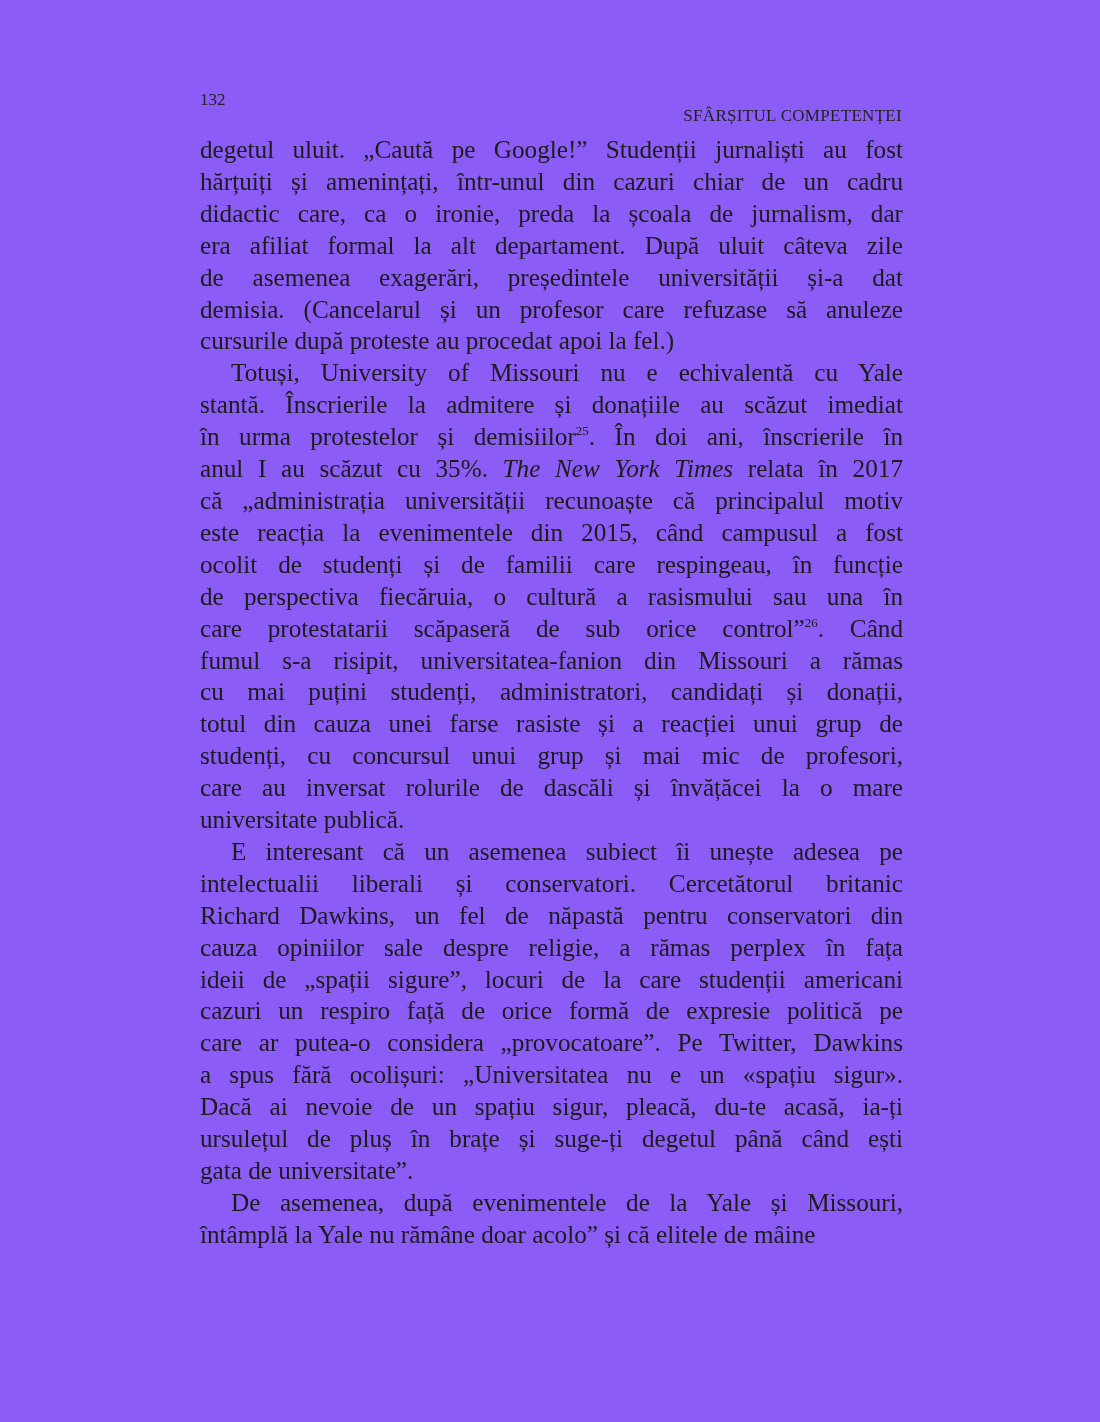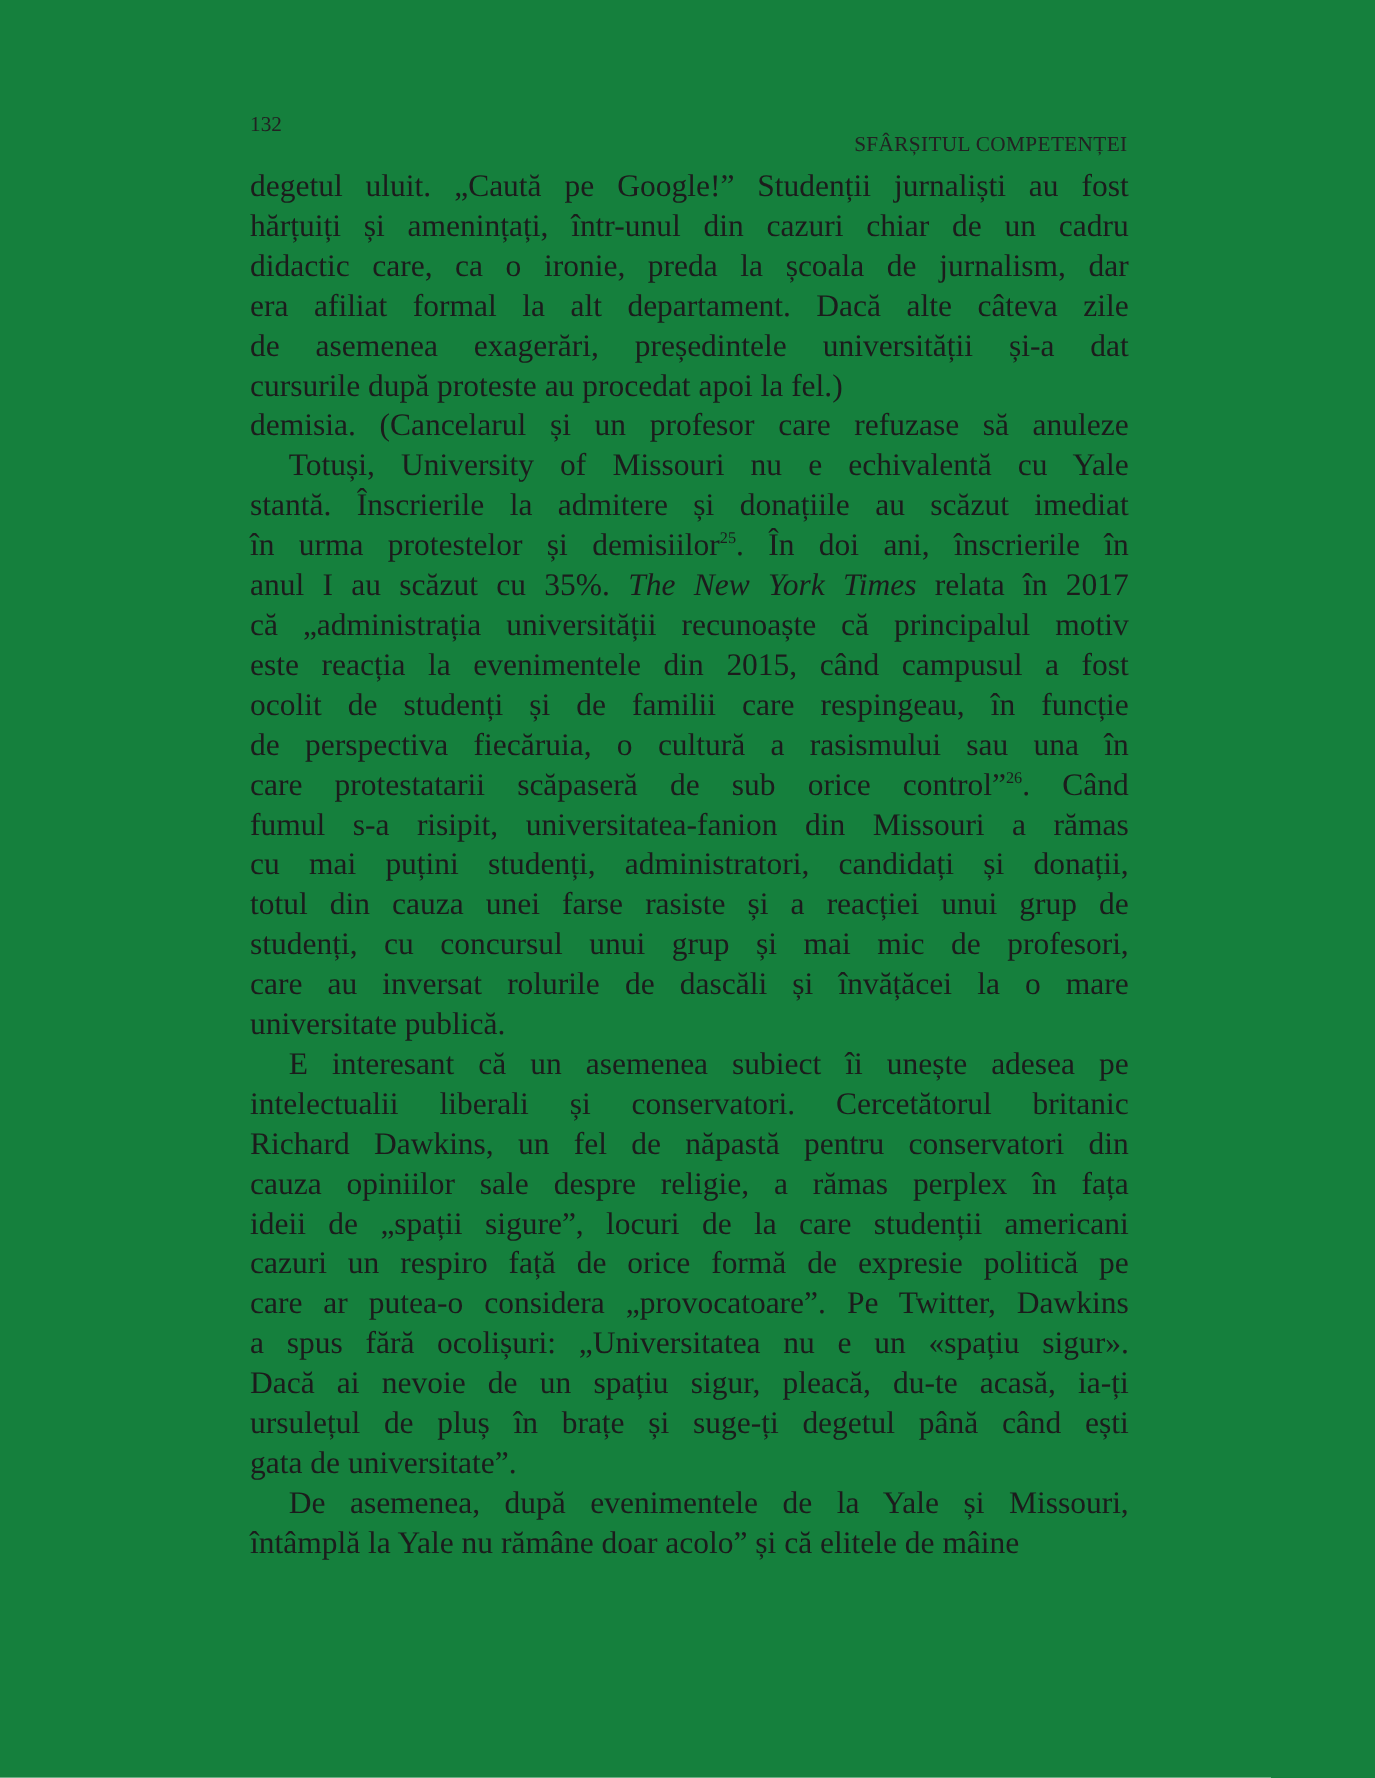--- a/index.html
+++ b/index.html
@@ -1,17 +1,17 @@
 <!DOCTYPE html>
 <html><head>
 <meta charset="utf-8">
 <style>
   html, body { margin: 0; padding: 0; background: #ffffff; }
   body { width: 1100px; height: 1422px; position: relative; overflow: hidden; }
-  .page { position: absolute; left: 0; top: 0; width: 1100px; height: 1422px; background: #15803d; color: #1a1a1a; font-family: "DejaVu Serif", "Liberation Serif", serif; }
+  .page { position: absolute; left: 0; top: 0; width: 1100px; height: 1422px; background: #8b5cf6; color: #1a1a1a; font-family: "DejaVu Serif", "Liberation Serif", serif; }
   .running-head { position: absolute; top: 90px; left: 200px; width: 702px; height: 24px; font-family: "Liberation Serif", serif; font-size: 17px; color: #222; }
   .page-number { position: absolute; left: 0; top: 0; }
   .running-title { position: absolute; left: 0; right: 0; top: 16px; text-align: right; letter-spacing: 0.3px; }
   .body-text { position: absolute; left: 200px; top: 134px; width: 703px; font-family: "Liberation Serif", serif; font-size: 25.2px; line-height: 31.9px; color: #1c1c1c; }
   .para { margin: 0; text-align: justify; text-align-last: auto; }
   .para .line { display: block; text-align: justify; text-align-last: justify; white-space: nowrap; }
   .para .line.last { text-align-last: left; }
   .para .line.indent { text-indent: 31px; }
   sup { font-size: 13px; line-height: 0; vertical-align: 10px; margin-top: 48px; }
   i { font-style: italic; }
@@ -23,24 +23,24 @@
   <div class="running-head">
     <span class="page-number">132</span>
     <span class="running-title">SFÂRȘITUL COMPETENȚEI</span>
   </div>
 
   <div class="body-text" id="body-text">
     <p class="para">
         <span class="line">degetul uluit. „Caută pe Google!” Studenții jurnaliști au fost</span>
         <span class="line">hărțuiți și amenințați, într-unul din cazuri chiar de un cadru</span>
         <span class="line">didactic care, ca o ironie, preda la școala de jurnalism, dar</span>
-        <span class="line">era afiliat formal la alt departament. Dacă alte câteva zile</span>
+        <span class="line">era afiliat formal la alt departament. După uluit câteva zile</span>
         <span class="line">de asemenea exagerări, președintele universității și-a dat</span>
+        <span class="line">demisia. (Cancelarul și un profesor care refuzase să anuleze</span>
         <span class="line last">cursurile după proteste au procedat apoi la fel.)</span>
-        <span class="line">demisia. (Cancelarul și un profesor care refuzase să anuleze</span>
       </p>
     <p class="para">
         <span class="line indent">Totuși, University of Missouri nu e echivalentă cu Yale</span>
         <span class="line">stantă. Înscrierile la admitere și donațiile au scăzut imediat</span>
         <span class="line">în urma protestelor și demisiilor<sup>25</sup>. În doi ani, înscrierile în</span>
         <span class="line">anul I au scăzut cu 35%. <i>The New York Times</i> relata în 2017</span>
         <span class="line">că „administrația universității recunoaște că principalul motiv</span>
         <span class="line">este reacția la evenimentele din 2015, când campusul a fost</span>
         <span class="line">ocolit de studenți și de familii care respingeau, în funcție</span>
         <span class="line">de perspectiva fiecăruia, o cultură a rasismului sau una în</span>

